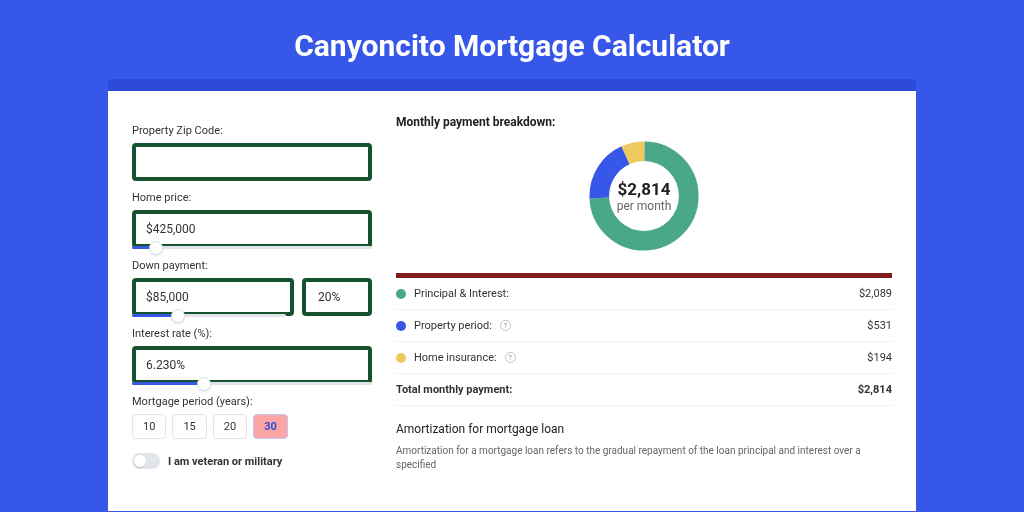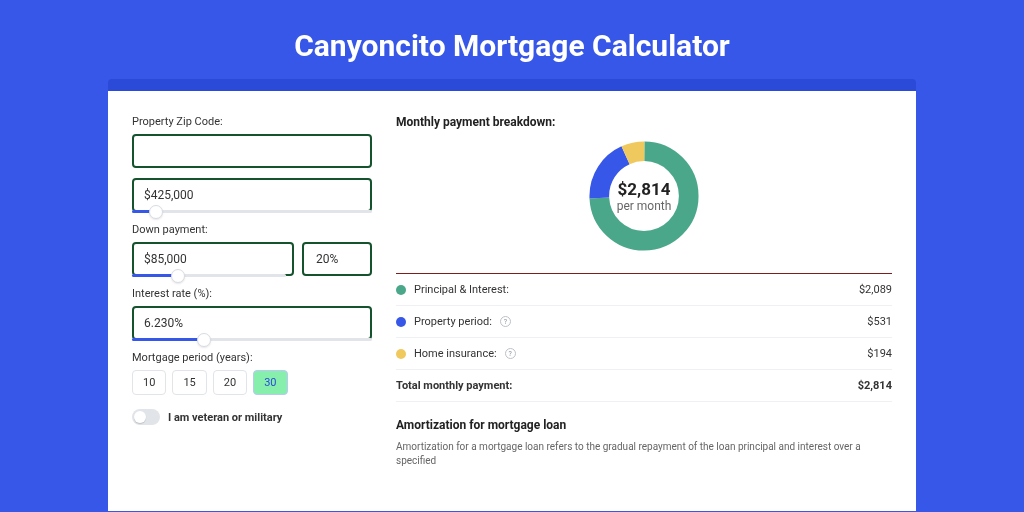--- a/index.html
+++ b/index.html
@@ -2,70 +2,71 @@
 <html><head>
 <meta charset="utf-8">
 <style>
   * { box-sizing: border-box; margin: 0; padding: 0; font-family: -apple-system, BlinkMacSystemFont, "Segoe UI", Roboto, Helvetica, Arial, sans-serif; }
   body { width: 1024px; height: 512px; overflow: hidden; background: #3757e8; }
   .page-title { color: #fff; font-size: 30px; font-weight: 700; text-align: center; padding: 28px 17px 16px; }
   .inner-banner { background: #2b4ad8; height: 12px; margin: 0 108px; border-radius: 4px 4px 0 0; }
   .card { background: #fff; margin: 0 108px; border-radius: 0; padding: 24px 24px 0 24px; display: flex; gap: 24px; height: 420px; }
   .left { width: 240px; flex-shrink: 0; }
   .right { flex: 1; }
-  .label { font-size: 11px; color: #333; margin-bottom: 6px; }
-  .input { width: 100%; border: 2px solid #14532d; border-radius: 4px; padding: 8px 10px; font-size: 12px; color: #333; background: #fff; }
+  .label { font-size: 11px; color: #333; margin-bottom: 6px; margin-top: 9px; }
+  .input { width: 100%; border: 4px solid #14532d; border-radius: 4px; padding: 8px 10px; font-size: 12px; color: #333; background: #fff; }
   .field { margin-bottom: 10px; }
   .slider-track { position: relative; height: 3px; background: #e1e4e8; border-radius: 2px; margin-top: -2px; }
   .slider-fill { position: absolute; height: 100%; background: #3757e8; border-radius: 2px; }
   .slider-thumb { position: absolute; width: 14px; height: 14px; background: #fff; border: 1px solid #d8dce2; border-radius: 50%; top: 50%; transform: translate(-50%,-50%); box-shadow: 0 1px 2px rgba(0,0,0,.1); }
   .dp-row { display: flex; gap: 8px; }
   .dp-row .input.a { flex: 1; }
   .dp-row .input.b { width: 70px; padding-left: 12px; }
   .period-row { display: flex; gap: 6px; margin-top: 4px; }
   .period-btn { border: 1px solid #e1e4e8; border-radius: 4px; padding: 5px 10px; font-size: 11px; color: #333; background: #fff; cursor: pointer; }
-  .period-btn.active { background: #86efac; border-color: #b9c8f5; color: #2b4ad8; font-weight: 400; }
+  .period-btn.active { background: #fca5a5; border-color: #b9c8f5; color: #2b4ad8; font-weight: 700; }
   .toggle-row { display: flex; align-items: center; gap: 8px; margin-top: 14px; font-weight: bold; }
   .toggle { width: 28px; height: 16px; background: #e1e4e8; border-radius: 999px; position: relative; }
   .toggle-knob { width: 12px; height: 12px; background: #fff; border-radius: 50%; position: absolute; top: 2px; left: 2px; box-shadow: 0 1px 1px rgba(0,0,0,.15); }
   .toggle-label { font-size: 11px; color: #333; }
   .section-title { font-size: 12px; font-weight: 700; color: #222; margin-bottom: 2px; }
   .donut-wrap { display: flex; justify-content: center; margin: 8px 0 18px; }
   .donut { position: relative; width: 118px; height: 118px; }
   .donut-center { position: absolute; inset: 0; display: flex; flex-direction: column; align-items: center; justify-content: center; }
   .donut-amount { font-size: 17px; font-weight: 700; color: #222; }
   .donut-caption { font-size: 12px; color: #666; }
-  .legend { border-top: 1px solid #7f1d1d; }
+  .legend { border-top: 5px solid #7f1d1d; }
   .legend-row { display: flex; align-items: center; justify-content: space-between; padding: 9px 0; border-bottom: 1px solid #eef0f3; font-size: 11px; color: #333; }
   .legend-left { display: flex; align-items: center; gap: 8px; }
   .dot { width: 10px; height: 10px; border-radius: 50%; display: inline-block; }
   .dot.green { background: #4aa789; }
   .dot.blue { background: #3757e8; }
   .dot.yellow { background: #f0c95e; }
   .legend-row.total .legend-left, .legend-row.total .legend-val { font-weight: 700; }
   .info-icon { width: 11px; height: 11px; border: 1px solid #bcc1c9; border-radius: 50%; display: inline-flex; align-items: center; justify-content: center; font-size: 7px; color: #8a8f98; }
-  .amort-title { font-size: 12px; font-weight: 700; color: #222; margin-top: 16px; }
+  .amort-title { font-size: 12px; font-weight: 400; color: #222; margin-top: 16px; }
   .amort-text { font-size: 10px; color: #666; margin-top: 8px; line-height: 1.4; }
 </style>
 </head>
 <body>
 
 <h1 class="page-title">Canyoncito Mortgage Calculator</h1>
 <div class="inner-banner"></div>
 
 <div class="card">
 
   <div class="left">
 
     <div class="field">
       <div class="label">Property Zip Code:</div>
       <input class="input" value="" style="">
     </div>
 
     <div class="field">
+      <div class="label">Home price:</div>
       <input class="input" value="$425,000" style="">
       <div class="slider-track">
         <div class="slider-fill" style="width:10%"></div>
         <div class="slider-thumb" style="left:10%"></div>
       </div>
     </div>
 
     <div class="field">
       <div class="label">Down payment:</div>
       <div class="dp-row">

